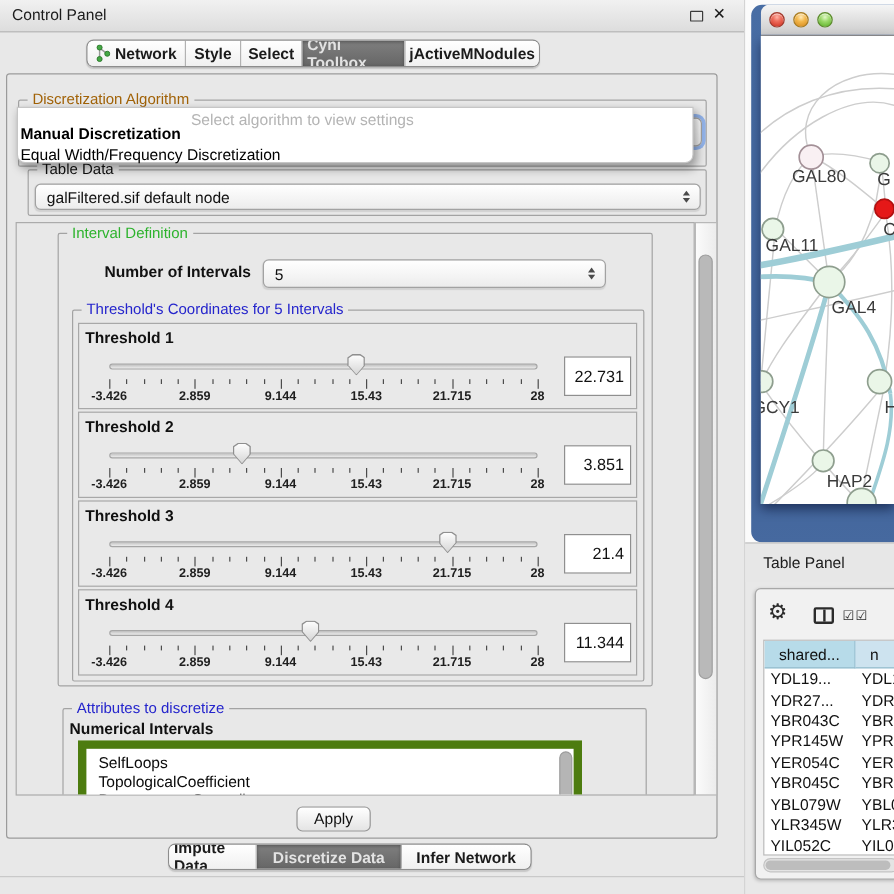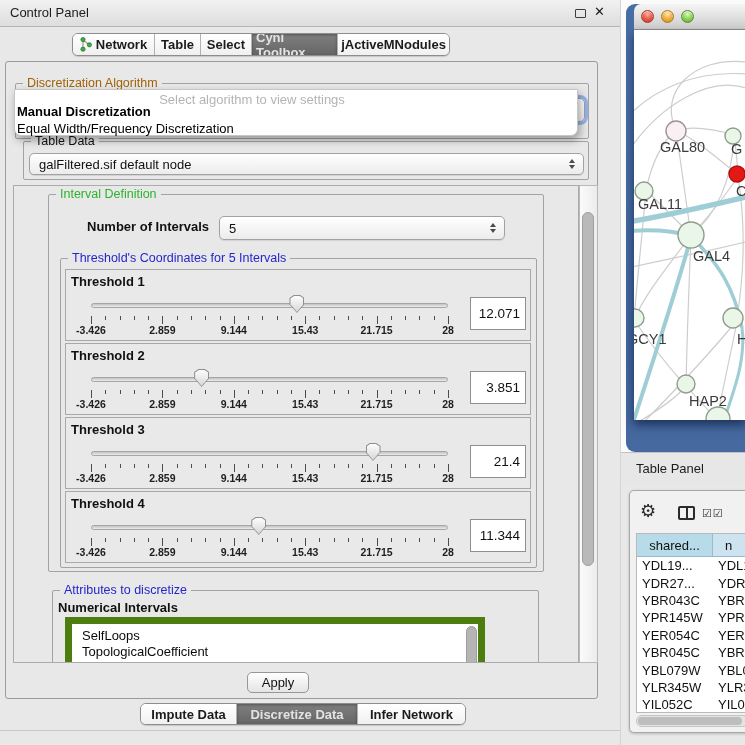--- a/index.html
+++ b/index.html
@@ -126,21 +126,21 @@
       <svg width="12" height="15" viewBox="0 0 12 15">
         <line x1="3" y1="3" x2="3" y2="12" stroke="#9a9a9a" stroke-width="1.2"></line>
         <line x1="3.5" y1="3.5" x2="9" y2="7.5" stroke="#9a9a9a" stroke-width="1.2"></line>
         <circle cx="3" cy="2.6" r="2.1" fill="#45a845" stroke="#2d7a2d" stroke-width="0.8"></circle>
         <circle cx="3" cy="12.2" r="2.1" fill="#45a845" stroke="#2d7a2d" stroke-width="0.8"></circle>
         <circle cx="9.4" cy="7.8" r="2.1" fill="#45a845" stroke="#2d7a2d" stroke-width="0.8"></circle>
       </svg>
       <span>Network</span>
     </div>
     <div class="s" style="width:46px;">
-        <span>Table</span>
+        <span>Style</span>
       </div>
     <div class="s" style="width:51px;">
         <span>Select</span>
       </div>
     <div class="s sel" style="width:86px;">
         <span>Cyni Toolbox</span>
       </div>
     <div class="s" style="width:112px;">
         <span>jActiveMNodules</span>
       </div>
@@ -221,21 +221,21 @@
               <div class="ticklab" style="left: 96.4px;">2.859</div>
               <div class="ticklab" style="left: 167.8px;">9.144</div>
               <div class="ticklab" style="left: 239.2px;">15.43</div>
               <div class="ticklab" style="left: 310.6px;">21.715</div>
               <div class="ticklab" style="left: 382px;">28</div>
               <div class="thumb" style="left: 223.489px;">
                 <div class="o"></div>
                 <div class="i"></div>
               </div>
             </div>
-            <div class="valbox">12.071</div>
+            <div class="valbox">22.731</div>
           </div>
           <div class="tblock" style="top: 157px;">
             <div class="tlabel">Threshold 2</div>
             <div style="position: absolute; inset: 0px;">
               <div class="track"></div>
               <div class="tick" style="left: 25px; top: 46px; height: 8px;"></div>
               <div class="tick" style="left: 39.28px; top: 46px; height: 4px;"></div>
               <div class="tick" style="left: 53.56px; top: 46px; height: 4px;"></div>
               <div class="tick" style="left: 67.84px; top: 46px; height: 4px;"></div>
               <div class="tick" style="left: 82.12px; top: 46px; height: 4px;"></div>
@@ -382,21 +382,21 @@
     <div class="abs" id="popup">
       <div class="hint">Select algorithm to view settings</div>
       <div class="opt b" style="top:14px;">Manual Discretization</div>
       <div class="opt" style="top:31px;">Equal Width/Frequency Discretization</div>
     </div>
 
     <div class="pushbtn" style="left:241px;top:610px;width:62px;height:21px;">Apply</div>
   </div>
 
   <div class="abs seg" style="left:140px;top:703px;height:22px;">
-    <div class="s" style="width:95px;align-items:center;">
+    <div class="s" style="width:72px;align-items:center;">
         <span>Impute Data</span>
       </div>
     <div class="s sel" style="width:121px;">
         <span>Discretize Data</span>
       </div>
     <div class="s" style="width:108px;">
         <span>Infer Network</span>
       </div>
   </div>
   <div class="abs bottomline"></div>

